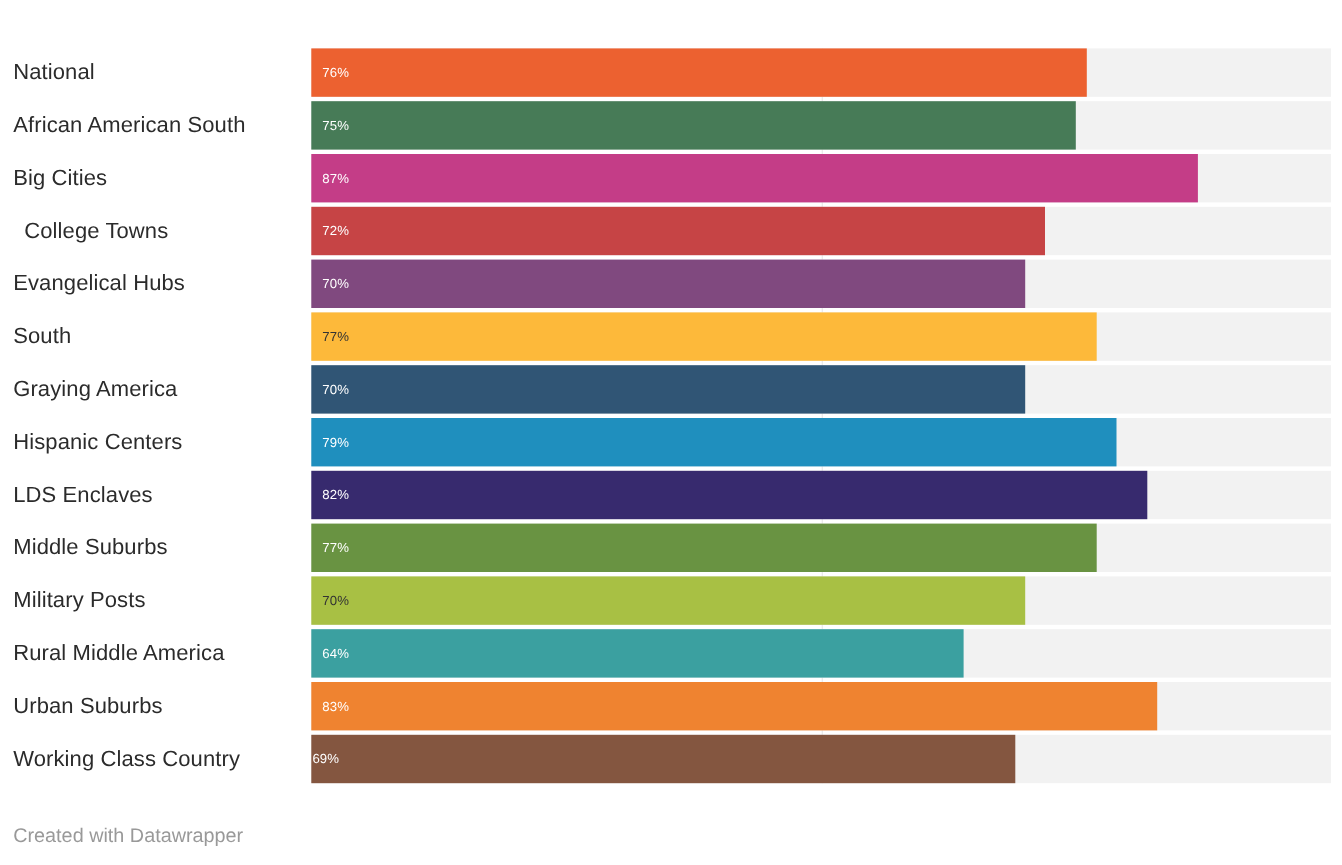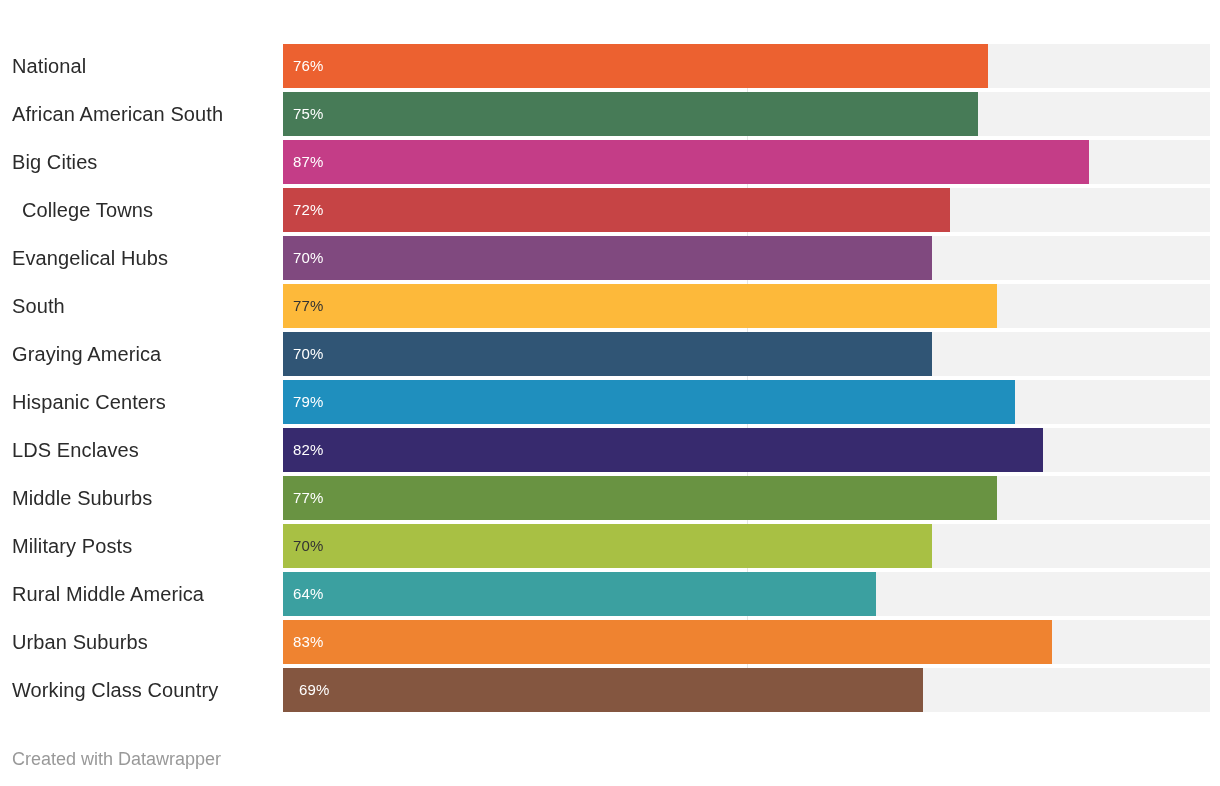--- a/index.html
+++ b/index.html
@@ -94,21 +94,21 @@
     left: 0;
     height: 44px;
   }
 
   .bar-value {
     position: absolute;
     left: 10px;
     top: 0;
     height: 28px;
     line-height: 44px;
-    font-size: 15px;
+    font-size: 12px;
     white-space: nowrap;
     letter-spacing: 0.1px;
   }
   .bar-value.light { color: #ffffff; }
   .bar-value.dark  { color: #333333; }
 
   
   .footer {
     position: absolute;
     left: 12px;
@@ -205,21 +205,21 @@
         <div class="row" style="top: 576px;">
           <div class="row-label" style="color: rgb(43, 43, 43);">Urban Suburbs</div>
           <div class="track" style="left: 283px; width: 927px; background: rgb(242, 242, 242);"></div>
           <div class="bar" style="left: 283px; width: 769.41px; background: rgb(239, 131, 48);"></div>
           <div class="bar-value light" style="left: 293px;">83%</div>
         </div>
         <div class="row" style="top: 624px;">
           <div class="row-label" style="color: rgb(43, 43, 43);">Working Class Country</div>
           <div class="track" style="left: 283px; width: 927px; background: rgb(242, 242, 242);"></div>
           <div class="bar" style="left: 283px; width: 639.63px; background: rgb(132, 86, 64);"></div>
-          <div class="bar-value light" style="left: 299px;">69%</div>
+          <div class="bar-value light" style="left: 284px;">69%</div>
         </div>
       </div>
   <div class="gridline" style="left: 746.5px; background: rgb(230, 230, 230);"></div>
     </div>
 
   <div class="footer">Created with Datawrapper</div>
 
 </div>
 
 </body></html>

